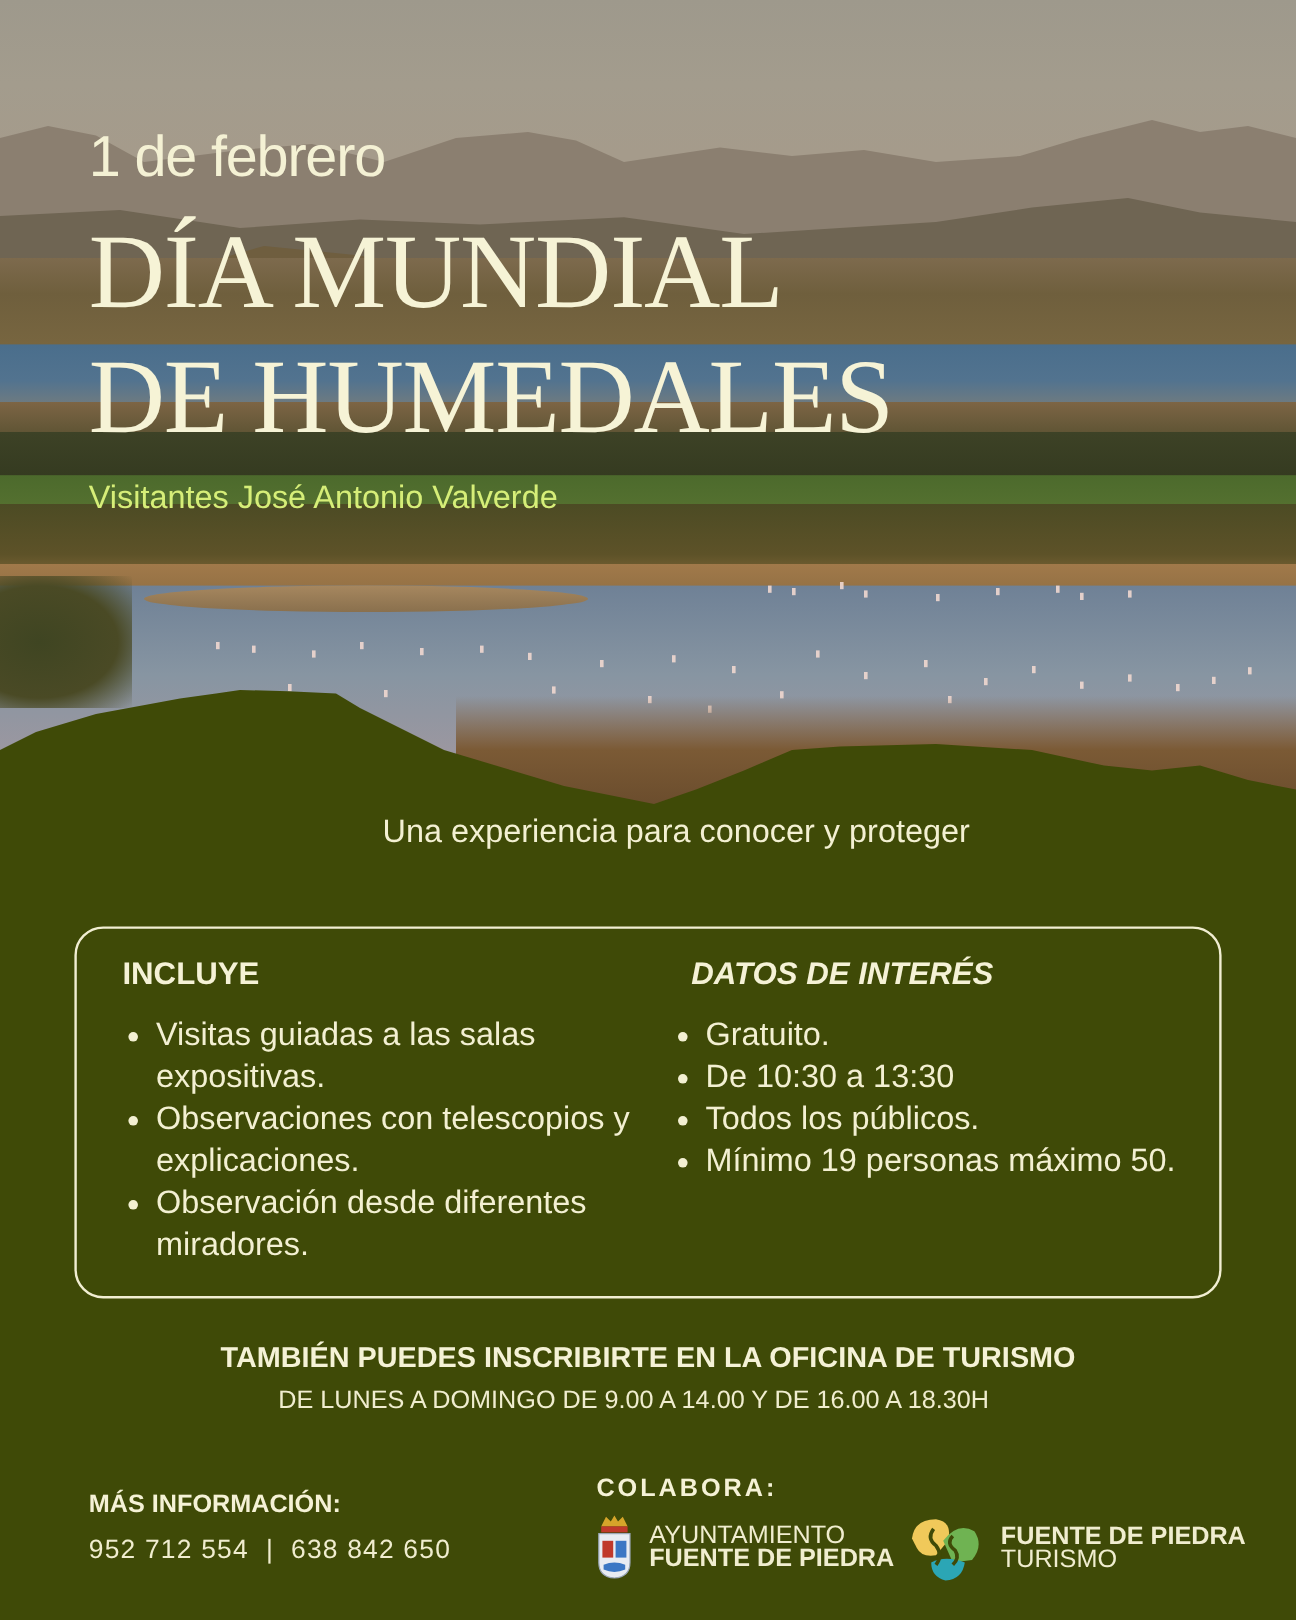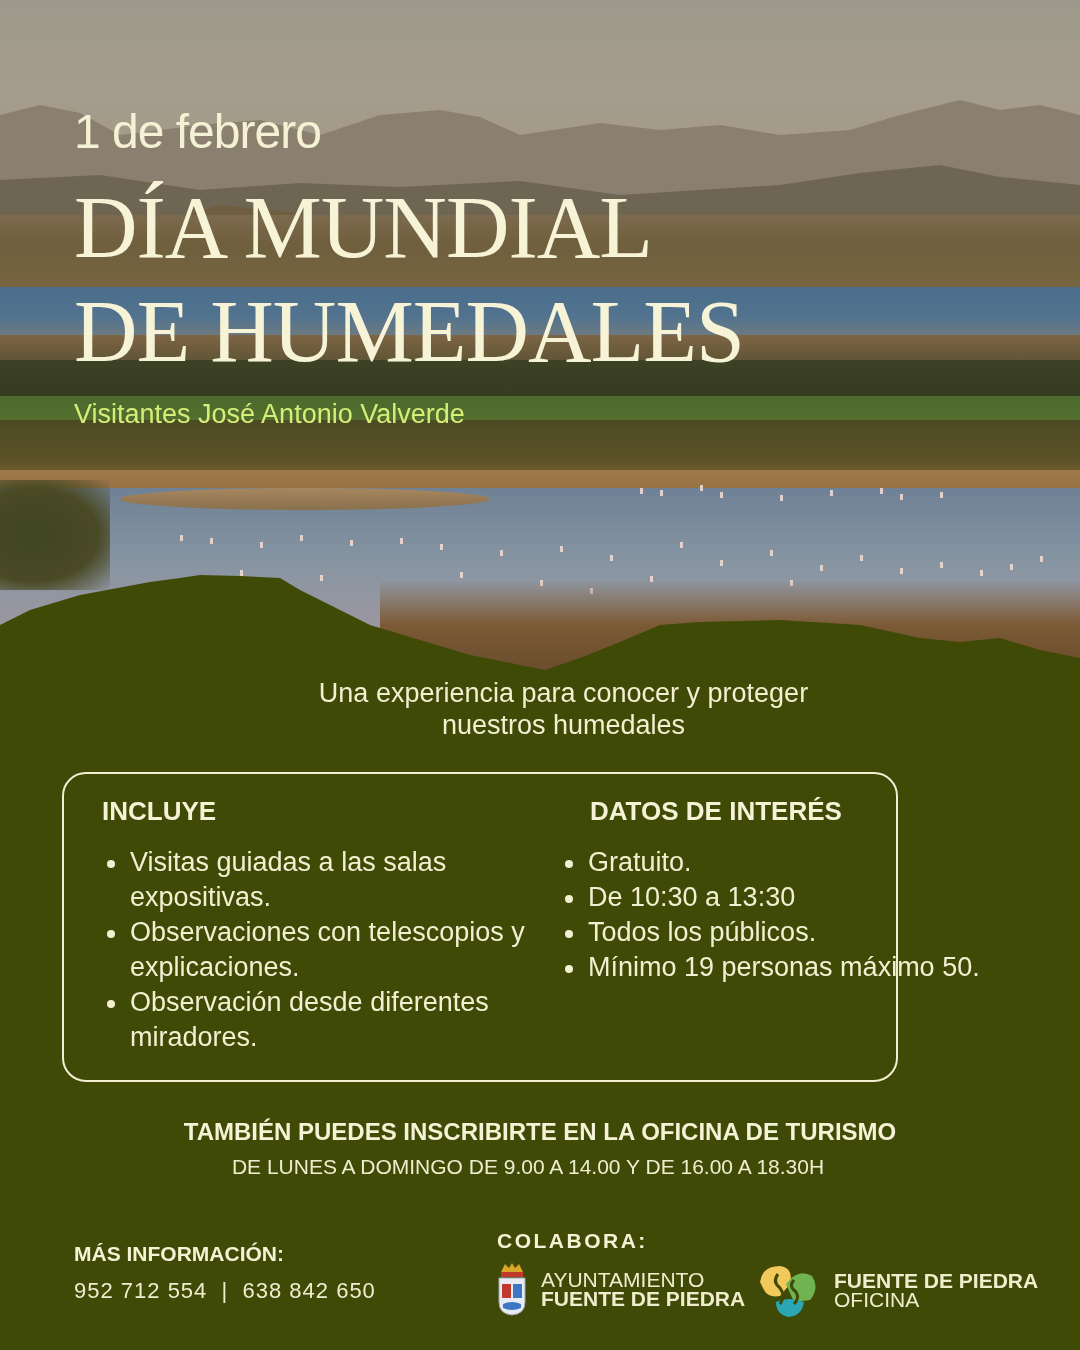--- a/index.html
+++ b/index.html
@@ -41,28 +41,28 @@
       font-size: 48px; font-weight: 300; color: #f4f1d4; letter-spacing: -1px; }
     .title { position: absolute; left: 74px; top: 176px; font-family: Liberation Serif, serif;
       font-weight: 400; font-size: 88px; line-height: 104px; color: #f6f3d6; letter-spacing: -1px; }
     .subtitle { position: absolute; left: 74px; top: 398px; font-family: "Liberation Sans", sans-serif;
       font-size: 27px; line-height: 32px; color: #d6ee78; }
 
     
     .tagline { position: absolute; left: 0; top: 677px; width: 1080px; text-align: center;
       font-family: "Liberation Sans", sans-serif; font-size: 27px; line-height: 32px; color: #f3f0d2; padding-left: 47px; }
 
-    .info-box { position: absolute; left: 62px; top: 772px; width: 836px; height: 310px;
+    .info-box { position: absolute; left: 62px; top: 772px; width: 956px; height: 310px;
       border: 2.5px solid #f1eed2; border-radius: 24px; }
     .col { position: absolute; top: 22px; }
     .col-left { left: 38px; width: 440px; }
     .col-right { left: 496px; width: 440px; }
     .col h3 { font-family: "Liberation Sans", sans-serif; font-weight: 700; font-size: 26px;
       color: #f5f2d6; margin-left: 0; margin-bottom: 18px; }
-    .col-right h3 { margin-left: 30px; }
+    .col-right h3 { margin-left: 16px; font-style: italic; }
     .col ul { list-style: none; }
     .col li { position: relative; padding-left: 28px; font-family: "Liberation Sans", sans-serif;
       font-size: 27px; line-height: 35px; color: #f3f0d2; }
     .col li .bullet { position: absolute; left: 5px; top: 15px; width: 8px; height: 8px;
       border-radius: 50%; background: #f3f0d2; }
     .col-left li { margin-bottom: 0; }
 
     .office-title { position: absolute; left: 0; top: 1118px; width: 1080px; text-align: center;
       font-family: "Liberation Sans", sans-serif; font-weight: 700; font-size: 24px; color: #f5f2d6; }
     .office-hours { position: absolute; left: 0; top: 1155px; width: 1056px; text-align: center;
@@ -154,21 +154,20 @@
 <h1 class="title">
   <span style="display:block">DÍA MUNDIAL</span>
   <span style="display:block">DE HUMEDALES</span>
 </h1>
 <div class="subtitle">
   <span style="display:block">Visitantes José Antonio Valverde</span>
 </div>
 
 <div class="tagline">
   <span style="display:block">Una experiencia para conocer y proteger</span>
-  <span style="display:block">nuestros humedales</span>
 </div>
 
 <div class="info-box">
   <div class="col col-left">
     <h3>INCLUYE</h3>
     <ul>
       <li><span class="bullet"></span><span>Visitas guiadas a las salas expositivas.</span></li>
       <li><span class="bullet"></span><span>Observaciones con telescopios y explicaciones.</span></li>
       <li><span class="bullet"></span><span>Observación desde diferentes miradores.</span></li>
     </ul>
@@ -210,15 +209,15 @@
 <div class="sponsor sponsor-2">
   <svg width="60" height="56" viewBox="0 0 60 56">
     <path d="M2,20 Q4,4 22,4 Q36,6 32,22 L22,34 Q10,36 6,28 Z" fill="#f0c95a"></path>
     <path d="M28,22 Q40,6 54,14 Q62,26 52,38 L36,40 Z" fill="#6fb352"></path>
     <path d="M18,40 Q30,34 46,40 Q44,54 30,55 Q18,52 18,40 Z" fill="#2ba6b5"></path>
     <path d="M20,12 Q14,20 22,26 Q28,34 22,42" fill="none" stroke="#3f4a07" stroke-width="3"></path>
     <path d="M36,18 Q30,24 38,30 Q42,36 36,42" fill="none" stroke="#3f4a07" stroke-width="3"></path>
   </svg>
   <div class="txt">
     <b>FUENTE DE PIEDRA</b>
-    <span>OFICINA</span>
+    <span>TURISMO</span>
   </div>
 </div>
 
 </body></html>

